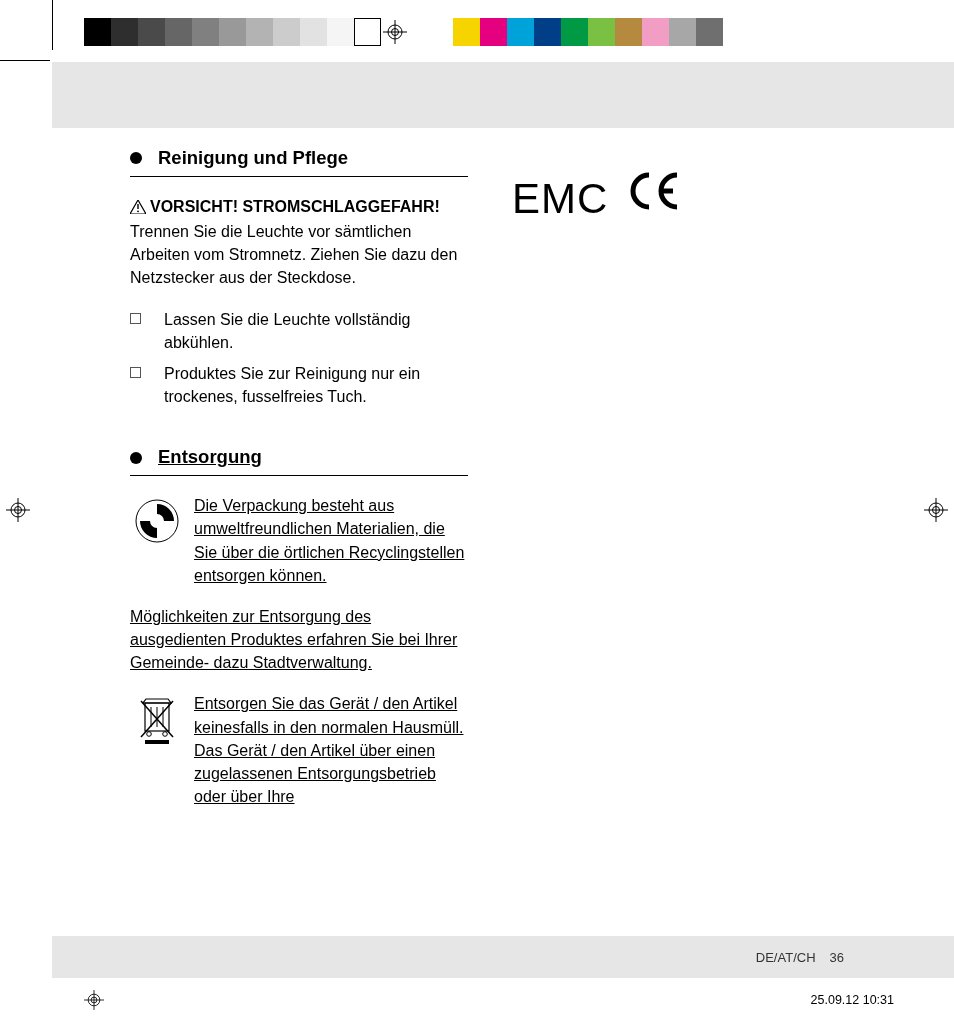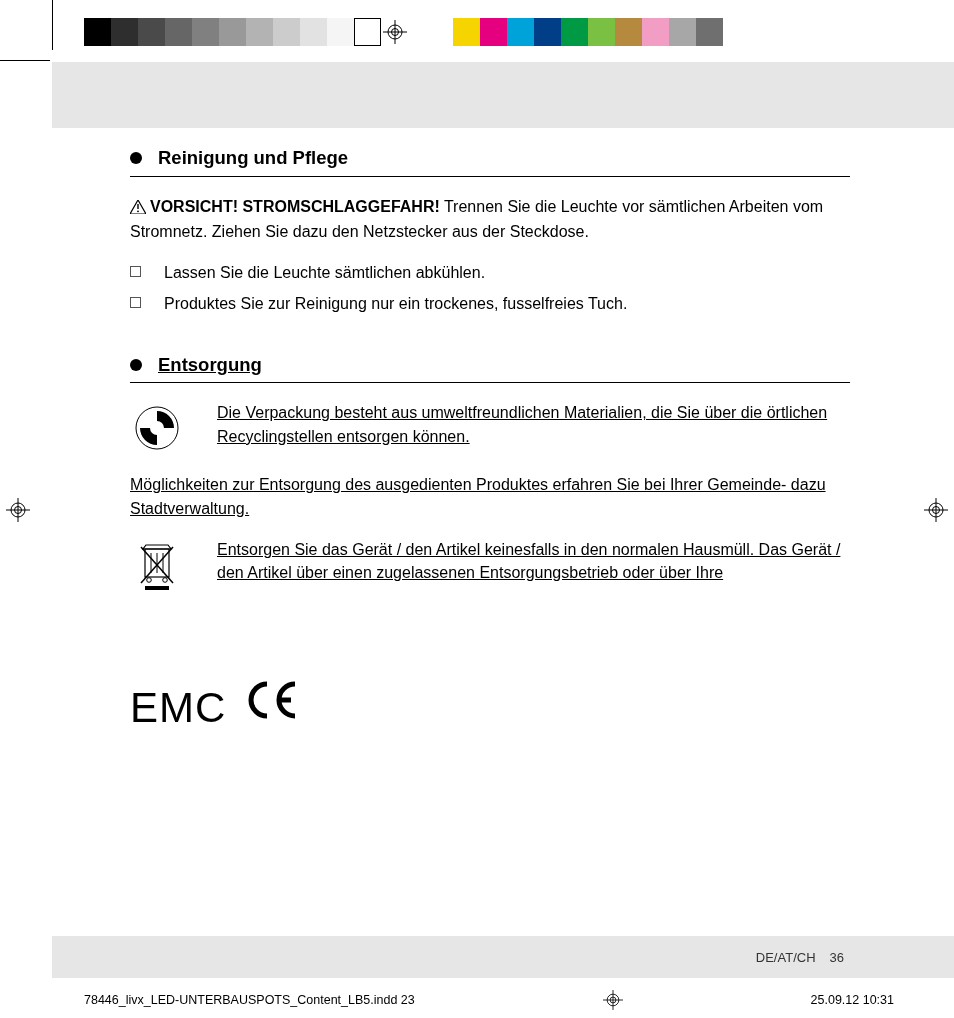--- a/index.html
+++ b/index.html
@@ -20,37 +20,37 @@
 
   
   .headerband { position: absolute; top: 62px; left: 52px; right: 0; height: 66px; background: #e6e6e6; }
 
   
   .reg-left { position: absolute; left: 6px; top: 498px; }
   .reg-right { position: absolute; right: 6px; top: 498px; }
 
   
   .content { position: absolute; top: 145px; left: 130px; width: 720px; bottom: 90px; }
-  .cols { display: flex; gap: 44px; flex-direction: column; }
+  .cols { display: flex; gap: 44px; }
   .col { flex: 1 1 0; font-size: 16px; line-height: 1.45; }
 
   .sec-head { display: flex; align-items: center; border-bottom: 1px solid #000; padding-bottom: 4px; margin-bottom: 18px; }
   .bullet { width: 12px; height: 12px; background: #000; border-radius: 50%; margin-right: 16px; flex-shrink: 0; }
   .sec-title { font-weight: 700; font-size: 18.5px; }
   .warn-icon { display: inline-block; vertical-align: -2px; margin-right: 4px; }
   .warn-bold { font-weight: 700; }
   .para { margin-bottom: 18px; }
 
   ul.boxlist { list-style: none; padding-left: 0; margin-bottom: 28px; }
   ul.boxlist li { position: relative; padding-left: 34px; margin-bottom: 8px; }
   ul.boxlist li::before { content: ""; position: absolute; left: 0; top: 5px; width: 9px; height: 9px; border: 1px solid #555; }
 
   .sec2 { margin-top: 36px; text-decoration: underline; }
 
-  .iconblock { display: flex; align-items: flex-start; gap: 33px; margin-bottom: 18px; }
+  .iconblock { display: flex; align-items: flex-start; gap: 10px; margin-bottom: 18px; }
   .iconbox { width: 54px; height: 54px; flex-shrink: 0; display: flex; align-items: center; justify-content: center; }
   .icontext { flex: 1 1 0; }
 
   .emc { font-size: 42px; font-weight: 400; letter-spacing: 1px; display: inline-block; margin-top: 24px; }
   .ce { display: inline-block; vertical-align: 2px; margin-left: 14px; }
 
   
   .footband { position: absolute; left: 52px; right: 0; bottom: 40px; height: 42px; background: #e6e6e6; display: flex; align-items: center; justify-content: flex-end; padding-right: 110px; font-size: 13px; color: #333; }
   .crop-bl { position: absolute; bottom: 40px; left: 0; }
 
@@ -138,21 +138,21 @@
           <span class="warn-icon">
             <svg width="16" height="14" viewBox="0 0 16 14">
                 <path d="M8 0 L16 14 L0 14 Z" fill="none" stroke="#000" stroke-width="1.2"></path>
                 <line x1="8" y1="4" x2="8" y2="9" stroke="#000" stroke-width="1.4"></line>
                 <circle cx="8" cy="11.3" r="0.9" fill="#000"></circle>
               </svg>
           </span><span class="warn-bold">VORSICHT! STROMSCHLAGGEFAHR!</span><span> Trennen Sie die Leuchte vor sämtlichen Arbeiten vom Stromnetz. Ziehen Sie dazu den Netzstecker aus der Steckdose.</span>
         </p>
 
         <ul class="boxlist">
-          <li>Lassen Sie die Leuchte sämtlichen abkühlen.</li>
+          <li>Lassen Sie die Leuchte vollständig abkühlen.</li>
           <li>Produktes Sie zur Reinigung nur ein trockenes, fusselfreies Tuch.</li>
         </ul>
 
         <div class="sec2">
           <div class="sec-head">
             <span class="bullet"></span>
             <span class="sec-title">Entsorgung</span>
           </div>
 
           <div class="iconblock">
@@ -204,21 +204,20 @@
     </div>
   </div>
 
   <div class="footband">
     <span>DE/AT/CH</span>
     <span style="width:14px"></span>
     <span>36</span>
   </div>
 
   <div class="slug">
-    <span>78446_livx_LED-UNTERBAUSPOTS_Content_LB5.indd   23</span>
     <span class="mid">
       <svg width="20" height="20" viewBox="0 0 24 24">
           <circle cx="12" cy="12" r="7" fill="none" stroke="#000" stroke-width="1"></circle>
           <circle cx="12" cy="12" r="3.5" fill="none" stroke="#000" stroke-width="1"></circle>
           <line x1="12" y1="0" x2="12" y2="24" stroke="#000" stroke-width="1"></line>
           <line x1="0" y1="12" x2="24" y2="12" stroke="#000" stroke-width="1"></line>
         </svg>
     </span>
     <span>25.09.12   10:31</span>
   </div>

